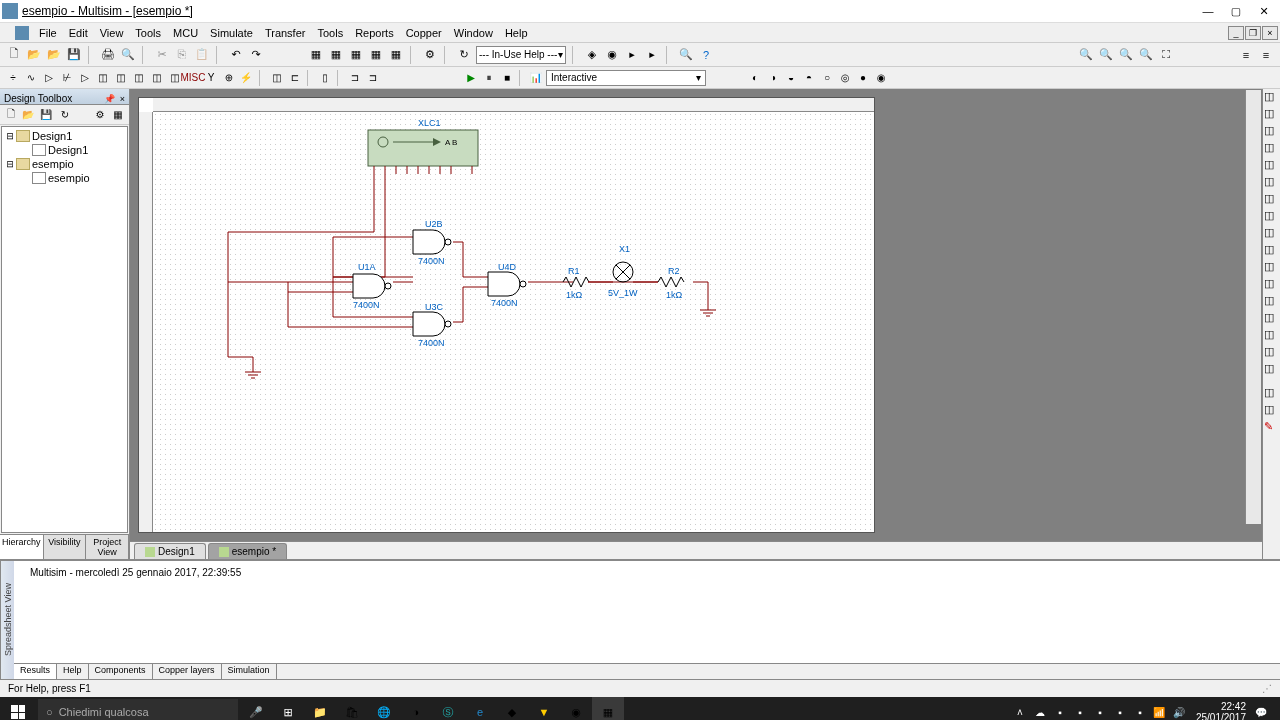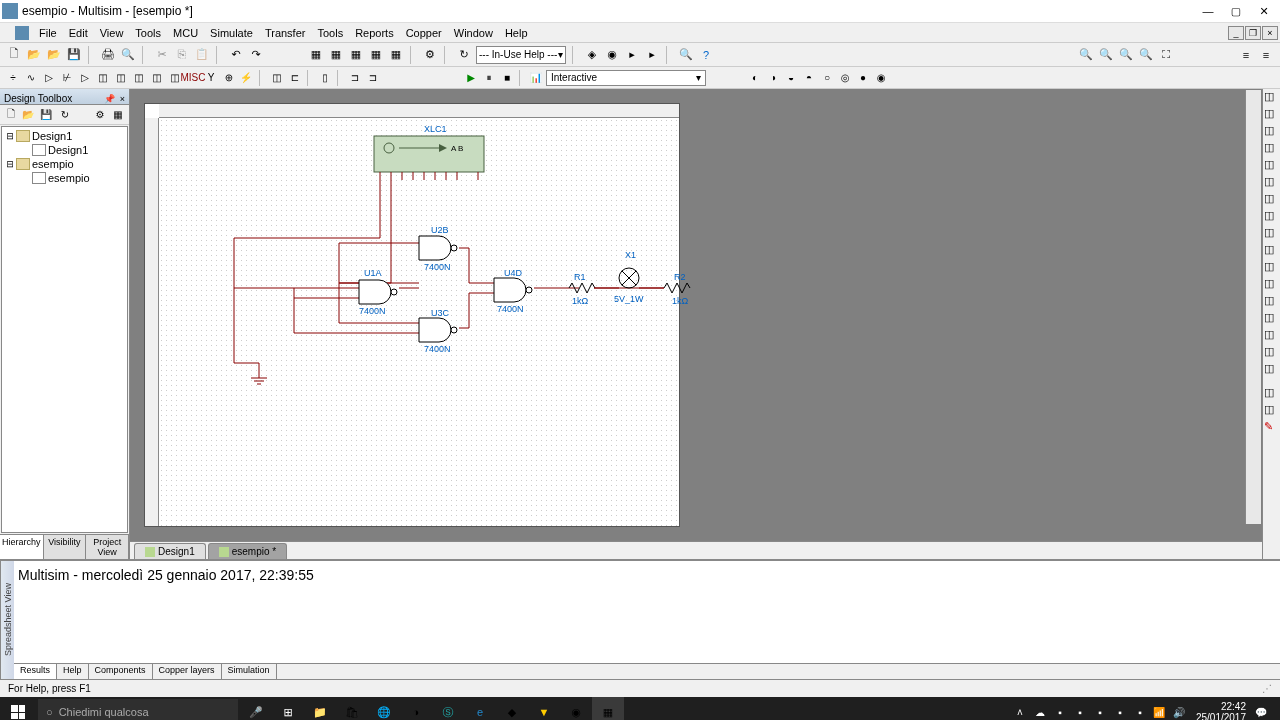--- a/index.html
+++ b/index.html
@@ -1,20 +1,20 @@
 <!DOCTYPE html>
 <html><head>
 <meta charset="utf-8">
 <style>
 * { box-sizing: border-box; margin: 0; padding: 0; }
 body { font-family: "Segoe UI", Tahoma, sans-serif; font-size: 11px; background: #f0f0f0; overflow: hidden; width: 1280px; height: 720px; }
 
 .titlebar { height: 23px; background: #fff; display: flex; align-items: center; padding: 0 2px; border-bottom: 1px solid #ddd; }
 .titlebar .icon { width: 16px; height: 16px; background: #5b8bb0; margin-right: 4px; }
-.titlebar .title { flex: 1; font-size: 12px; color: #000; }
+.titlebar .title { flex: 1; font-size: 12px; color: #000; text-decoration: underline; }
 .titlebar .wbtns { display: flex; }
 .titlebar .wbtn { width: 28px; height: 20px; display: flex; align-items: center; justify-content: center; cursor: pointer; }
 
 .menubar { height: 20px; background: #f0f0f0; display: flex; align-items: center; padding: 0 15px; border-bottom: 1px solid #ccc; position: relative; }
 .menu-icon { width: 14px; height: 14px; background: #5b8bb0; margin-right: 4px; }
 .menubar .mitem { padding: 2px 6px; cursor: pointer; text-decoration: underline; text-decoration-color: transparent; }
 .mdi-btns { position: absolute; right: 2px; display: flex; }
 .mdi-btns .b { width: 16px; height: 14px; border: 1px solid #888; background: #e8e8e8; margin-left: 1px; font-size: 9px; display: flex; align-items: center; justify-content: center; cursor: pointer; }
 
 .toolbar { height: 24px; background: #f0f0f0; border-bottom: 1px solid #ccc; display: flex; align-items: center; padding: 0 4px; }
@@ -43,36 +43,36 @@
 .tree-node .ticon { width: 14px; height: 12px; background: #e8d8a0; border: 1px solid #b8a860; margin-right: 2px; }
 .tree-node .ficon { width: 14px; height: 12px; background: #fff; border: 1px solid #888; margin-right: 2px; }
 .tree-indent2 { padding-left: 28px; }
 .tree-tabs { display: flex; border-top: 1px solid #888; }
 .tree-tabs .ttab { flex: 1; font-size: 9px; padding: 2px; text-align: center; border-right: 1px solid #888; background: #e0e0e0; cursor: pointer; }
 .tree-tabs .ttab.active { background: #fff; }
 
 .canvas-wrap { flex: 1; display: flex; flex-direction: column; background: #808080; }
 .canvas-scroll { flex: 1; overflow: auto; position: relative; }
 .canvas-area { display: flex; height: 100%; }
-.schematic-pane { width: 536px; background: #fff; position: relative; border: 1px solid #555; margin: 14px; }
+.schematic-pane { width: 737px; background: #fff; position: relative; border: 1px solid #555; margin: 8px; }
 .ruler-h { position: absolute; top: 0; left: 14px; right: 0; height: 14px; background: #f0f0f0; border-bottom: 1px solid #888; }
 .ruler-v { position: absolute; top: 14px; left: 0; width: 14px; bottom: 0; background: #f0f0f0; border-right: 1px solid #888; }
 .sch-canvas { position: absolute; top: 14px; left: 14px; right: 0; bottom: 0; background-image: radial-gradient(circle, #ccc 0.5px, transparent 0.5px); background-size: 5px 5px; }
 .grey-pane { flex: 1; background: #808080; margin: 1px; position: relative; }
 .vscroll { position: absolute; right: 0; top: 0; bottom: 16px; width: 16px; background: #e8e8e8; border-left: 1px solid #888; }
 
 .doc-tabs { height: 18px; background: #f0f0f0; display: flex; align-items: flex-end; padding-left: 4px; border-top: 1px solid #888; }
 .doc-tabs .dtab { padding: 2px 10px; font-size: 10px; background: #e0e0e0; border: 1px solid #888; border-bottom: none; margin-right: 2px; cursor: pointer; display: flex; align-items: center; border-radius: 3px 3px 0 0; }
 .doc-tabs .dtab.active { background: #a3a3a3; }
 .doc-tabs .dtab .di { width: 10px; height: 10px; background: #b8d890; margin-right: 3px; }
 
 .spreadsheet { height: 120px; background: #fff; border-top: 2px solid #888; position: relative; display: flex; }
 .ss-sidebar { width: 14px; background: linear-gradient(90deg,#d0d8e8,#e0e8f0); display: flex; align-items: center; justify-content: center; writing-mode: vertical-rl; transform: rotate(180deg); font-size: 9px; color: #444; border-right: 1px solid #888; }
 .ss-body { flex: 1; display: flex; flex-direction: column; }
-.ss-content { flex: 1; background: #fff; padding: 6px 4px; font-size: 14px; }
+.ss-content { flex: 1; background: #fff; padding: 6px 16px; font-size: 10px; }
 .ss-tabs { height: 16px; display: flex; background: #f0f0f0; border-top: 1px solid #888; }
 .ss-tabs .stab { padding: 1px 6px; font-size: 9px; border-right: 1px solid #888; cursor: pointer; }
 .ss-tabs .stab.active { background: #fff; }
 
 .statusbar { height: 18px; background: #f0f0f0; border-top: 1px solid #888; padding: 2px 8px; font-size: 10px; display: flex; align-items: center; }
 .statusbar .rgrip { margin-left: auto; width: 40px; text-align: right; color: #888; }
 
 .taskbar { height: 30px; background: #1f1f1f; display: flex; align-items: center; }
 .taskbar .start { width: 36px; height: 30px; display: flex; align-items: center; justify-content: center; }
 .taskbar .win-logo { width: 14px; height: 14px; display: grid; grid-template: 1fr 1fr / 1fr 1fr; gap: 1px; }

